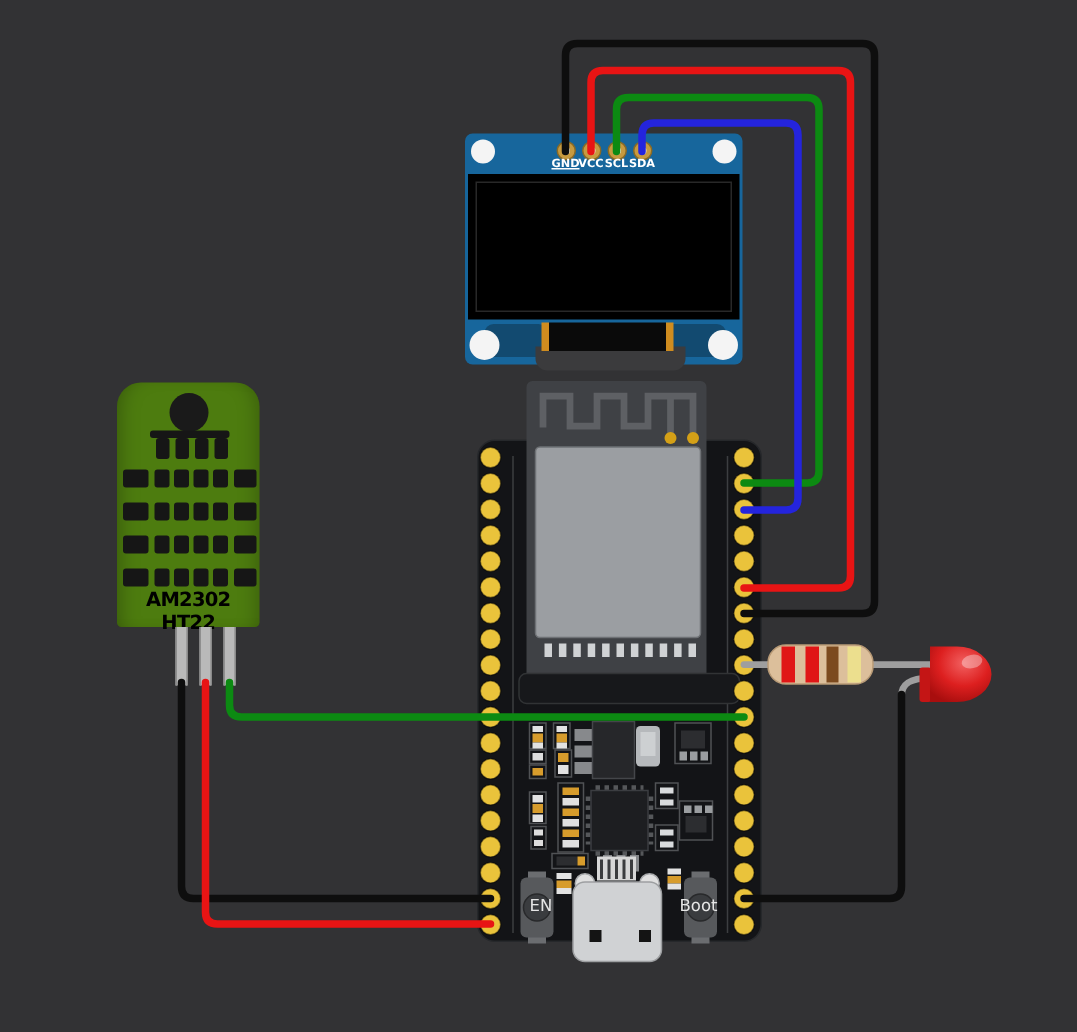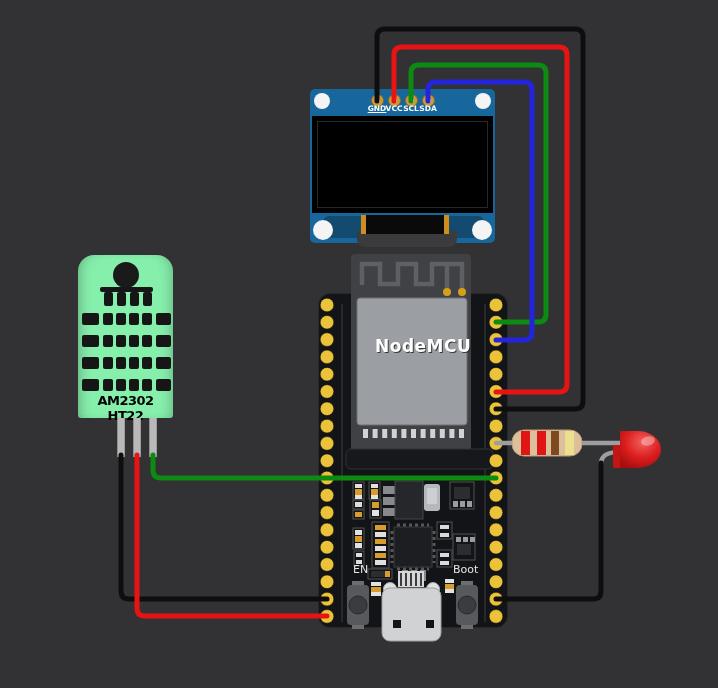--- a/index.html
+++ b/index.html
@@ -18,38 +18,38 @@
   .oled-tongue{position:absolute;left:47px;top:142px;width:100px;height:16px;background:#3b3b3d;border-radius:0 0 8px 8px;}
   .oled-conn{position:absolute;left:56px;top:126px;width:78px;height:19px;background:#0a0a0a;}
   .oled-gold{position:absolute;top:126px;width:5px;height:19px;background:#cf8c1f;}
   .oled-pin{position:absolute;top:5px;width:13px;height:13px;border-radius:50%;
             background:#c79a3f;border:1px solid #8a6a25;box-sizing:border-box;}
   .oled-pin::after{content:"";position:absolute;left:3px;top:3px;width:5px;height:5px;border-radius:50%;background:#f3e9cf;}
   .oled-label{position:absolute;top:15px;width:30px;text-align:center;
               font:bold 7.5px "DejaVu Sans",sans-serif;color:#fff;letter-spacing:0;}
 
   
-  .sensor{position:absolute;left:78px;top:255px;width:95px;height:163px;background:#86efac;
+  .sensor{position:absolute;left:78px;top:255px;width:95px;height:163px;background:#4d7c0f;
           border-radius:16px 16px 3px 3px;
           box-shadow:inset 10px 0 14px -10px rgba(0,0,0,.35), inset -10px 0 14px -10px rgba(0,0,0,.3);}
   .sensor-hole{position:absolute;left:35px;top:7px;width:26px;height:26px;background:#1a1a1a;border-radius:50%;}
   .vent{position:absolute;background:#161616;border-radius:2px;}
   .sensor-label{position:absolute;left:0;top:138px;width:95px;text-align:center;
                 font:bold 13px "DejaVu Sans",sans-serif;color:#000;letter-spacing:-0.5px;}
   .leg{position:absolute;top:163px;width:8px;height:39px;background:#b9b9b9;
        border-left:1px solid #8f8f8f;border-right:1px solid #9c9c9c;box-sizing:border-box;}
 
   
   .board{position:absolute;left:318px;top:293px;width:190px;height:335px;
          background:#131417;border-radius:12px;border:1px solid #26282b;box-sizing:border-box;}
   .board svg.board-art{position:absolute;left:0;top:-45px;width:190px;height:400px;overflow:visible;}
   .chip-text{position:absolute;left:56px;width:100px;color:#fff;
              font:bold 17px "DejaVu Sans",sans-serif;letter-spacing:.5px;
              text-shadow:1px 1px 0 rgba(45,45,45,.9);}
-  .silk-label{position:absolute;color:#e6e6e6;font:11px "DejaVu Sans",sans-serif;}
+  .silk-label{position:absolute;color:#e6e6e6;font:11px "DejaVu Sans",sans-serif;margin-top:34px;}
 
   
   #overlay{position:absolute;left:0;top:0;width:718px;height:688px;z-index:30;}
 </style>
 </head>
 <body>
 
 <div id="canvas">
 
   <div class="board">
@@ -173,21 +173,20 @@
           <rect x="96" y="279" width="2" height="13" fill="#3b3c3e"></rect>
         <rect x="101" y="279" width="2" height="13" fill="#3b3c3e"></rect>
         <circle cx="71" cy="295" r="6.5" fill="#e0e0e0" stroke="#a9abad"></circle>
         <circle cx="114" cy="295" r="6.5" fill="#e0e0e0" stroke="#a9abad"></circle>
         <rect x="63" y="294" width="59" height="53" rx="8" fill="#d0d2d4" stroke="#9d9fa1"></rect>
         <rect x="74" y="326" width="8" height="8" fill="#141414"></rect>
         <rect x="107" y="326" width="8" height="8" fill="#141414"></rect>
       </g>
     </svg>
 
-    <div class="chip-text" style="top:42px;">NodeMCU</div>
     <div class="silk-label" style="left:34px;top:269px;">EN</div>
     <div class="silk-label" style="left:134px;top:269px;">Boot</div>
   </div>
 
   <div class="oled">
     <div class="oled-navy" style="left:13px;width:42px;"></div>
     <div class="oled-navy" style="left:130px;width:44px;"></div>
     <div class="oled-tongue"></div>
     <div class="oled-conn"></div>
     <div class="oled-gold" style="left:51px;"></div>

